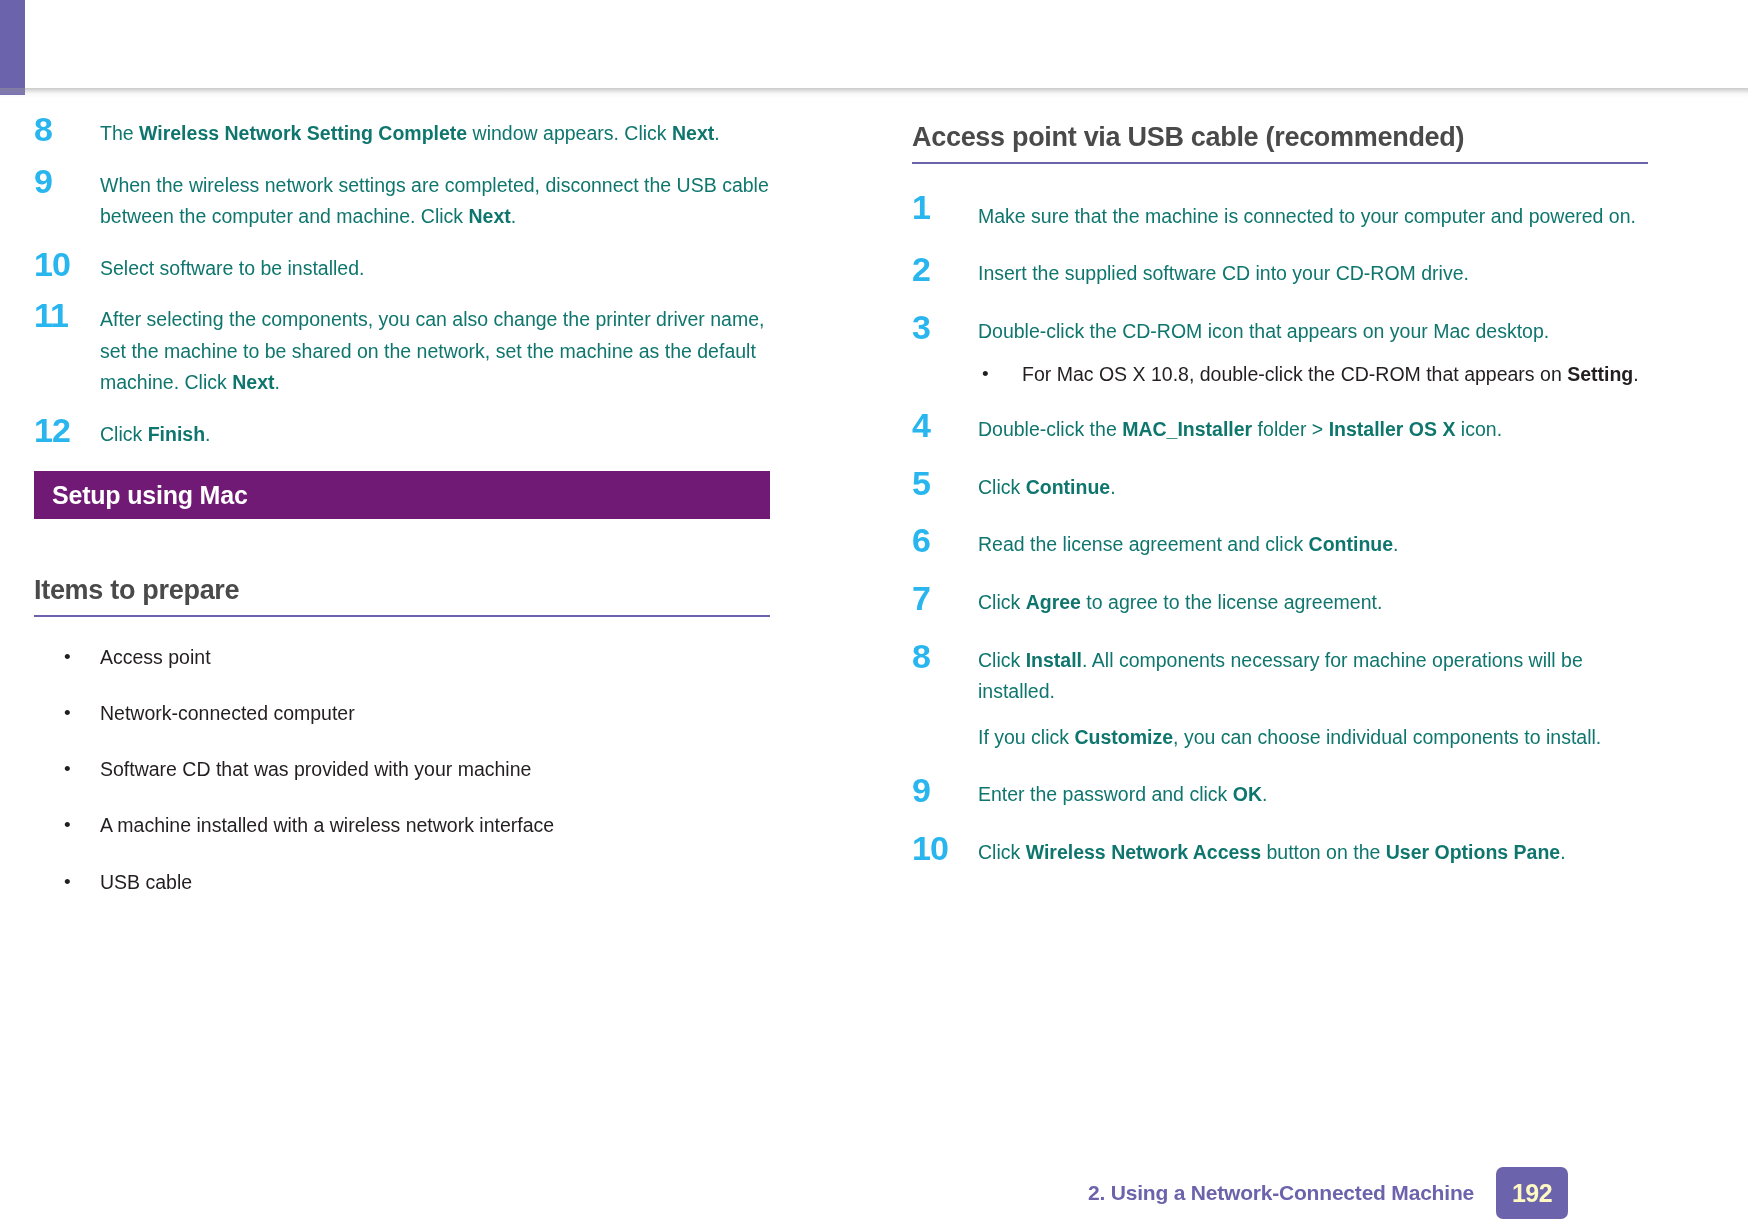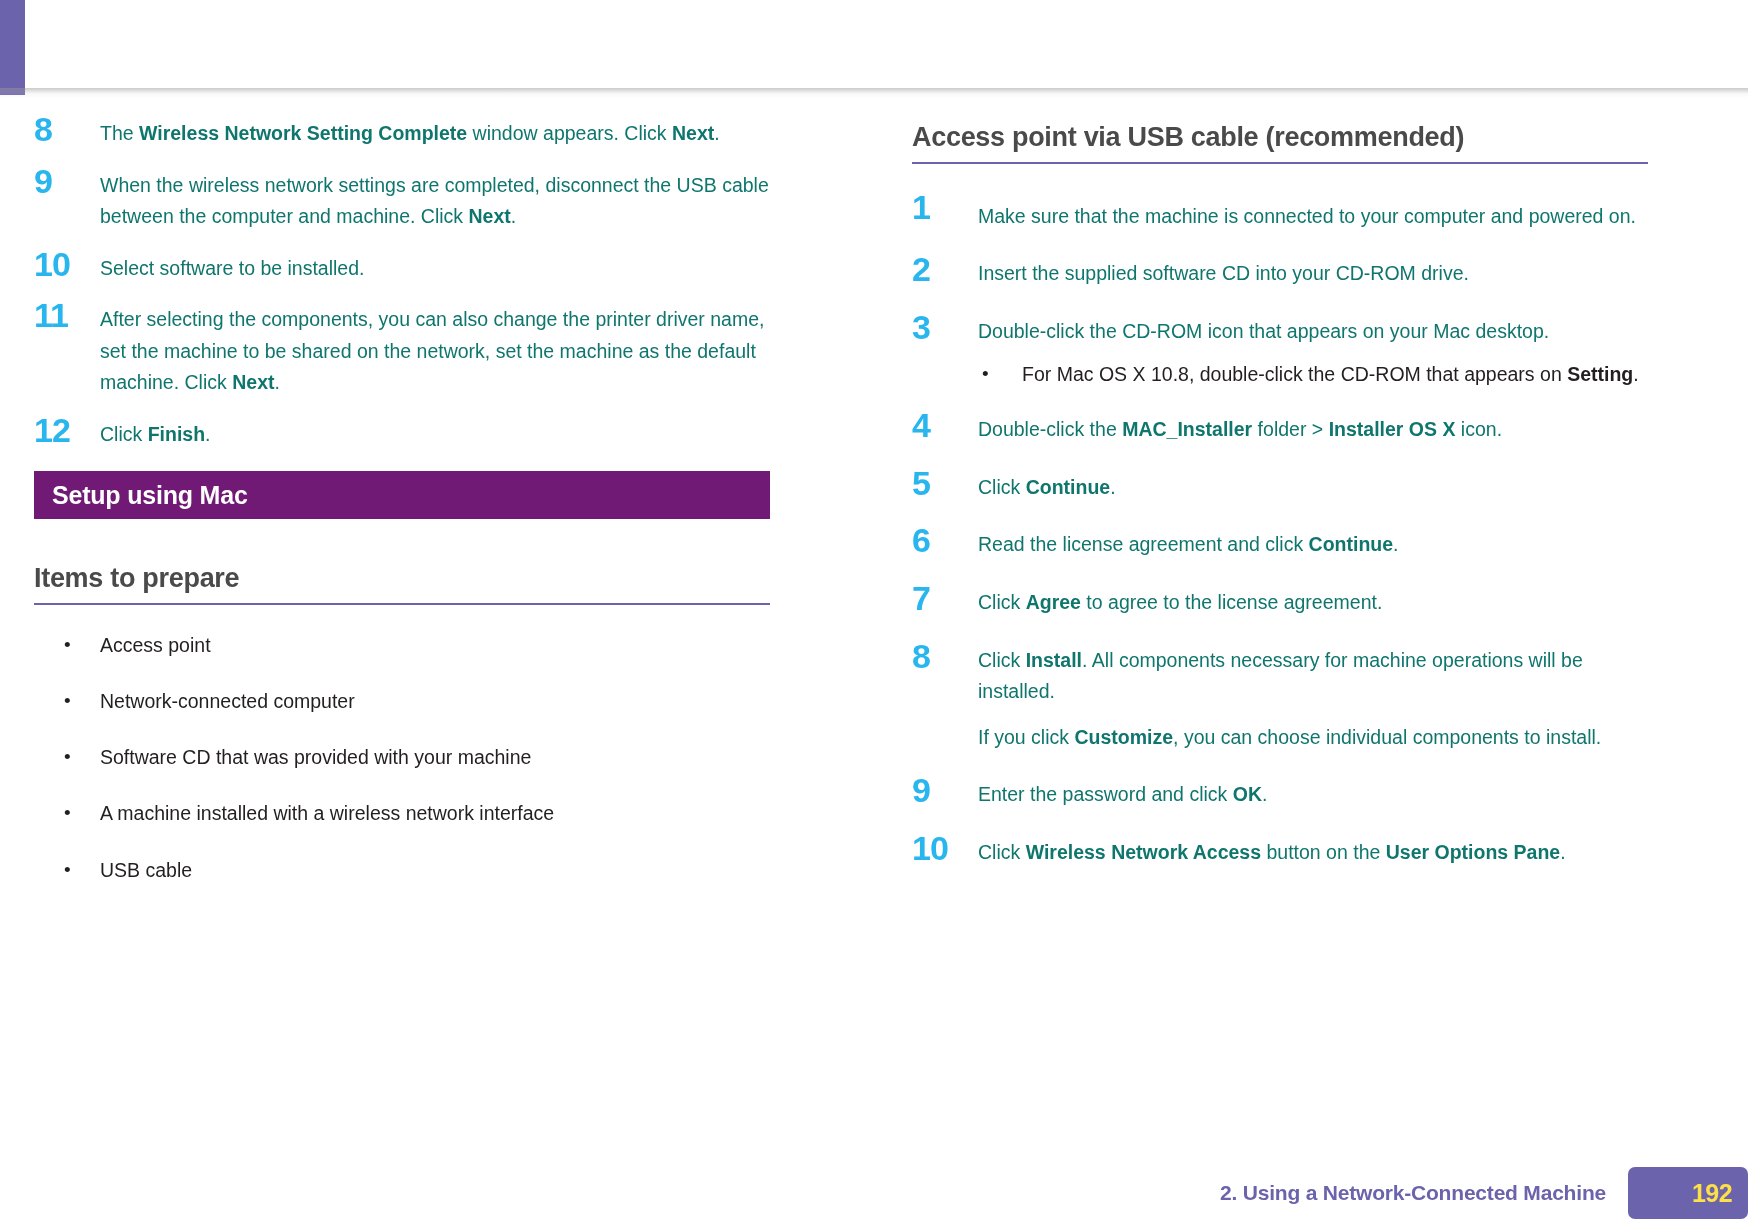--- a/index.html
+++ b/index.html
@@ -151,21 +151,21 @@
     left: 30px;
     top: 0;
     font-size: 19px;
   }
 
   
   .page-footer {
     position: absolute;
     left: 0;
     bottom: 0;
-    width: 1748px;
+    width: 1568px;
     height: 74px;
   }
   .footer-inner {
     position: absolute;
     right: 0;
     bottom: 8px;
     display: flex;
     align-items: stretch;
   }
   .footer-text {
@@ -173,31 +173,30 @@
     font-size: 21px;
     font-weight: bold;
     letter-spacing: -0.2px;
     white-space: nowrap;
     padding-right: 22px;
     display: flex;
     align-items: center;
   }
   .footer-page-badge {
     background: #6b63ab;
-    color: #fde047;
+    color: #fef9c3;
     font-size: 25px;
     font-weight: bold;
     width: 72px;
     height: 52px;
     border-radius: 7px;
     display: flex;
     align-items: center;
     justify-content: center;
     letter-spacing: -0.5px;
-    padding-left: 48px;
   }
 </style>
 </head>
 <body>
 
 <div class="page-header">
   <div class="header-accent-bar"></div>
   <div class="header-rule"></div>
 </div>
 
@@ -227,21 +226,21 @@
     <div class="step">
       <div class="step-num">12</div>
       <div class="step-body">Click <b>Finish</b>.</div>
     </div>
   </div>
 
   <div class="section-band">
     <div class="section-band-label">Setup using Mac</div>
   </div>
 
-  <div class="sub-heading-wrap" style="margin-top:44px;">
+  <div class="sub-heading-wrap" style="margin-top:56px;">
     <div class="sub-heading">Items to prepare</div>
     <div class="sub-heading-rule"></div>
   </div>
 
   <div class="bullet-list">
     <div class="bullet-item">
       <span class="dot">•</span>
       <span>Access point</span>
     </div>
     <div class="bullet-item">

